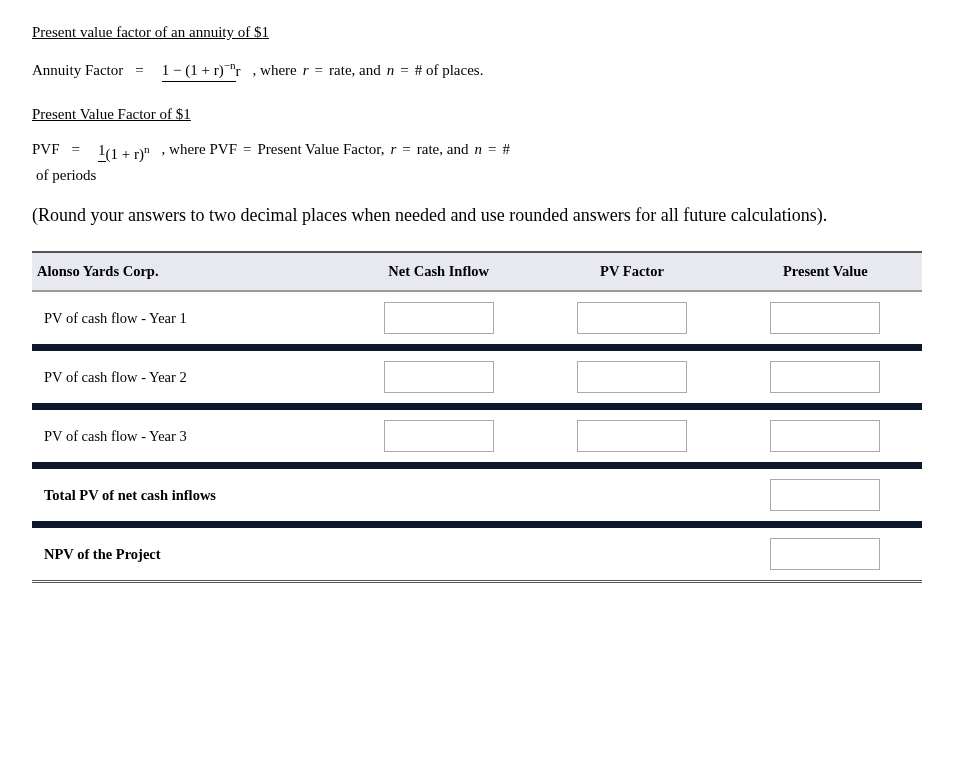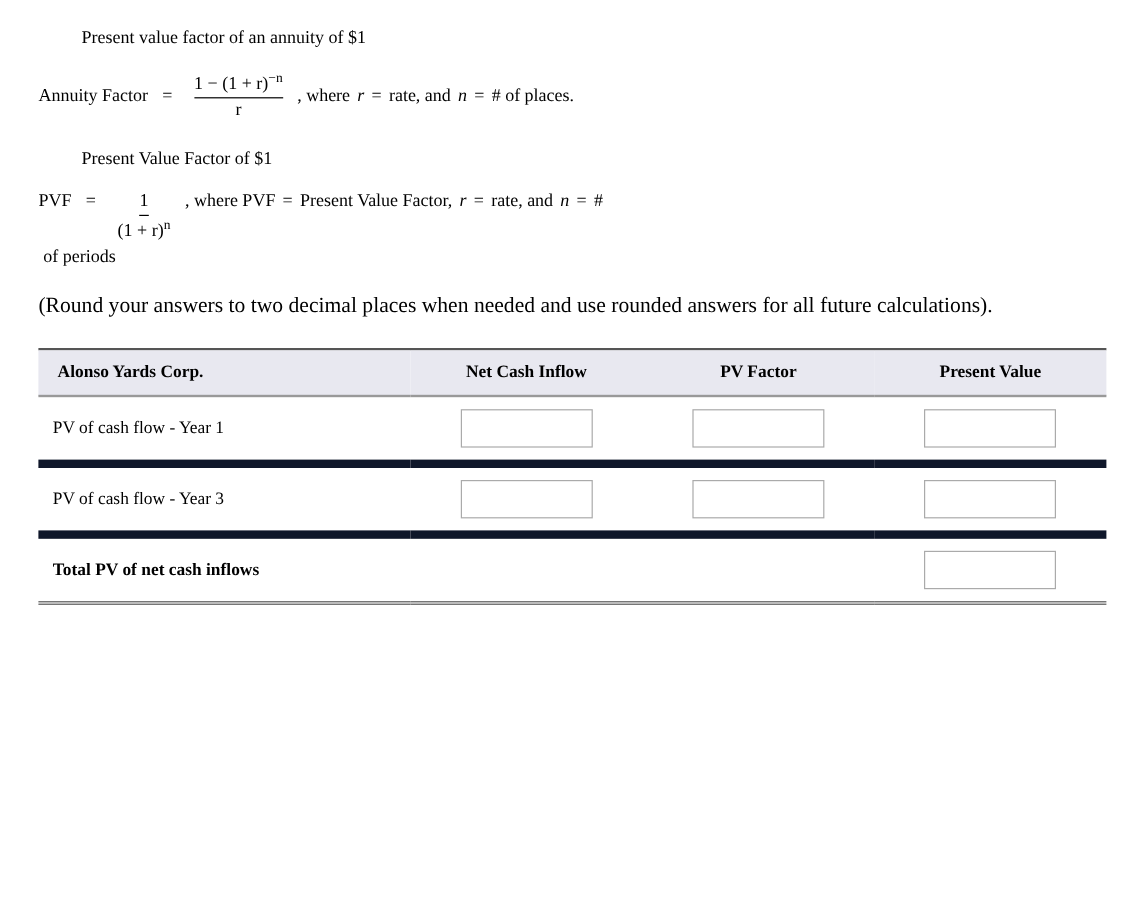--- a/index.html
+++ b/index.html
@@ -12,36 +12,35 @@
       font-family: Georgia, 'Times New Roman', serif;
       font-size: 15px;
       background: #fff;
       color: #000;
       padding: 24px 32px;
       width: 954px;
       min-height: 770px;
     }
 
     .section-title {
+      text-decoration: underline;
       font-size: 15px;
       margin-bottom: 18px;
-      margin-left: 36px;
     }
 
     .formula-block {
       display: flex;
       align-items: center;
       margin-bottom: 8px;
       flex-wrap: wrap;
       gap: 6px;
     }
 
     .fraction {
       display: inline-flex;
-      flex-direction: column;
       align-items: center;
       vertical-align: middle;
       margin: 0 6px;
     }
 
     .fraction .numerator {
       border-bottom: 1.5px solid #000;
       padding-bottom: 2px;
       text-align: center;
       white-space: nowrap;
@@ -84,21 +83,21 @@
       width: 100%;
       border-collapse: collapse;
       font-size: 14.5px;
     }
 
     .data-table thead tr {
       background-color: #e8e8f0;
     }
 
     .data-table thead th {
-      padding: 10px 16px;
+      padding: 10px 5px;
       text-align: left;
       font-weight: bold;
       border-bottom: 2px solid #999;
     }
 
     .data-table thead th:not(:first-child) {
       text-align: center;
       margin-top: 43px;
     }
 
@@ -220,20 +219,32 @@
           <input type="text" value="" style="">
         </td>
         <td class="input-cell">
           <input type="text" value="" style="">
         </td>
         <td class="input-cell">
           <input type="text" value="" style="">
         </td>
       </tr>
 
+      <tr>
+        <td class="row-label">PV of cash flow - Year 2</td>
+        <td class="input-cell">
+          <input type="text" value="" style="">
+        </td>
+        <td class="input-cell">
+          <input type="text" value="" style="">
+        </td>
+        <td class="input-cell">
+          <input type="text" value="" style="">
+        </td>
+      </tr>
 
       <tr>
         <td class="row-label">PV of cash flow - Year 3</td>
         <td class="input-cell">
           <input type="text" value="" style="">
         </td>
         <td class="input-cell">
           <input type="text" value="" style="">
         </td>
         <td class="input-cell">
@@ -244,15 +255,23 @@
       <tr class="total-row">
         <td class="row-label bold-label">Total PV of net cash inflows</td>
         <td class="input-cell"></td>
         <td class="input-cell"></td>
         <td class="input-cell">
           <input type="text" value="" style="">
         </td>
       </tr>
 
 
+      <tr class="nvp-row">
+        <td class="row-label bold-label">NPV of the Project</td>
+        <td class="input-cell"></td>
+        <td class="input-cell"></td>
+        <td class="input-cell">
+          <input type="text" value="" style="">
+        </td>
+      </tr>
     </tbody>
   </table>
 </div>
 
 </body></html>

